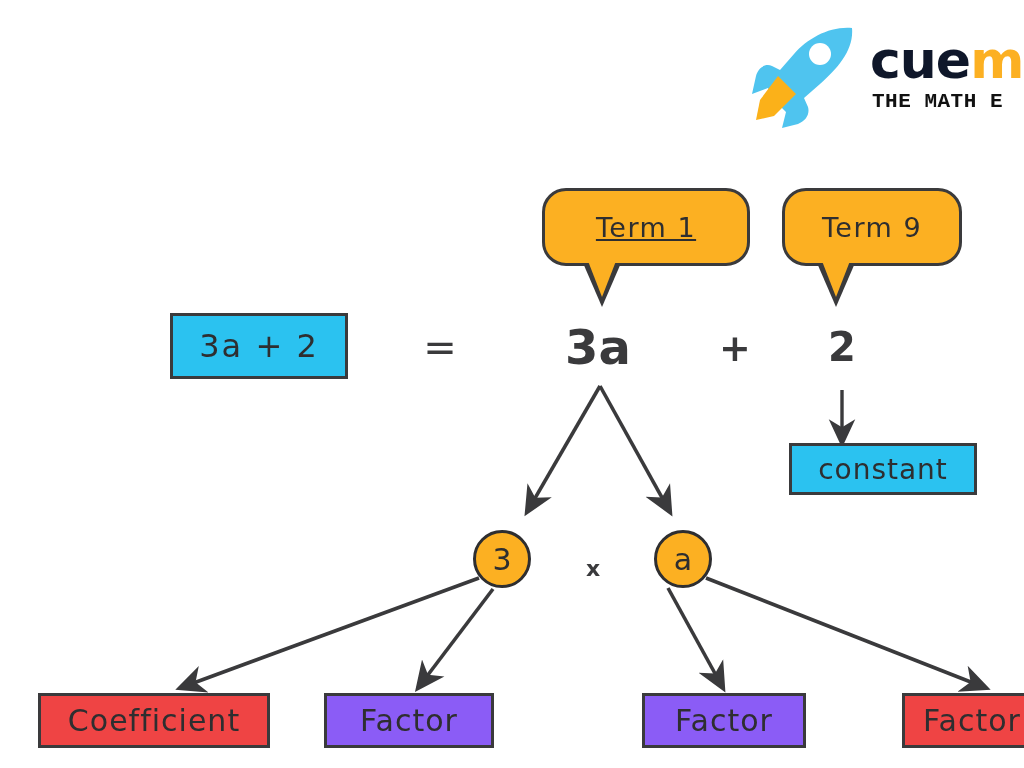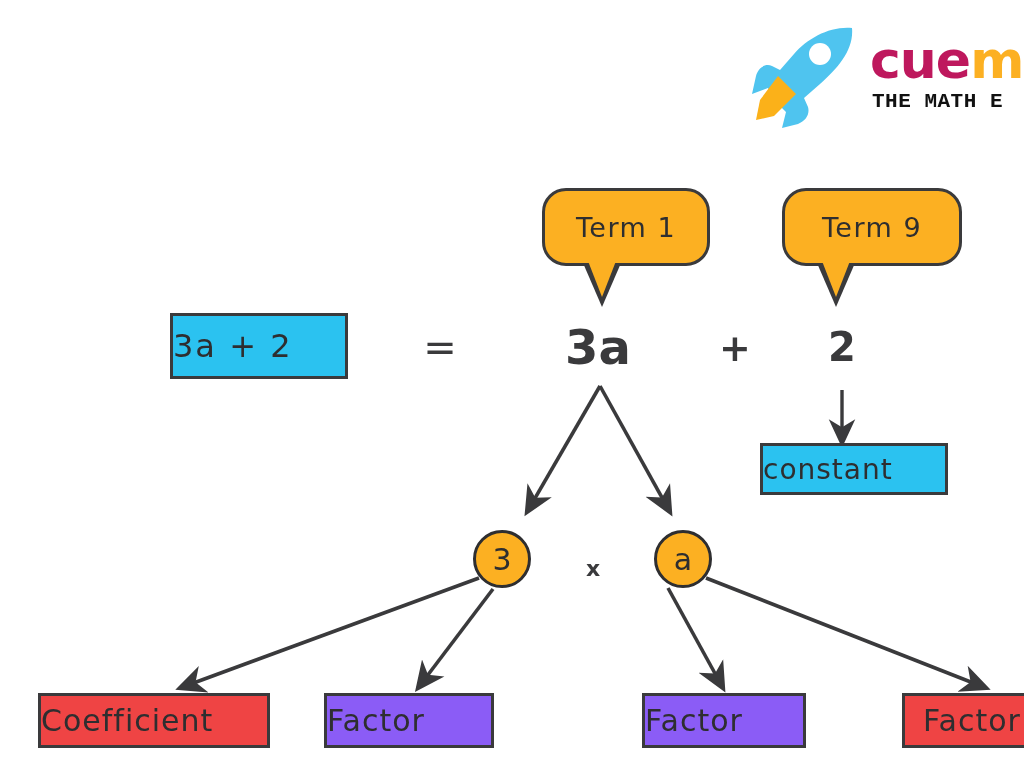--- a/index.html
+++ b/index.html
@@ -48,21 +48,21 @@
     position: absolute;
     left: 118px;
     top: 16px;
     font-family: "DejaVu Sans", sans-serif;
     font-weight: bold;
     font-size: 52px;
     letter-spacing: -1px;
     line-height: 1;
     white-space: nowrap;
   }
-  .logo-word .cue { color: #be185d; }
+  .logo-word .cue { color: #0f172a; }
   .logo-word .math { color: #FCB022; }
   .logo-tag {
     position: absolute;
     left: 120px;
     top: 72px;
     font-family: Liberation Mono, monospace;
     font-weight: bold;
     font-size: 21px;
     letter-spacing: 0.5px;
     color: #111111;
@@ -103,20 +103,21 @@
     bottom: -34px;
   }
 
   
   .box {
     position: absolute;
     box-sizing: border-box;
     border: 3px solid #3A3A3C;
     display: flex;
     align-items: center;
+    justify-content: center;
     color: #2E2E30;
     white-space: nowrap;
   }
   .box.cyan { background: #2BC2F0; }
   .box.red { background: #ef4444; }
   .box.lav { background: #8b5cf6; }
 
   
   .glyph {
     position: absolute;
@@ -175,21 +176,21 @@
       <circle cx="68" cy="30" r="11" fill="#FFFFFF"></circle>
       <path d="M26 52 L44 70 L22 92 L4 96 L8 76 Z" fill="#FBB119"></path>
     </svg>
     <div class="logo-word">
       <span class="cue">cue</span><span class="math">ma</span>
     </div>
     <div class="logo-tag">THE MATH E</div>
   </div>
 
 
-  <div class="callout" style="left:542px; top:188px; width:168px; height:78px;">
+  <div class="callout" style="left:542px; top:188px; width:208px; height:78px;text-decoration:underline;">
     <span>Term 1</span>
     <span class="tail-outer" style="left:38px;"></span>
     <span class="tail-inner" style="left:43px;"></span>
   </div>
 
   <div class="callout" style="left:782px; top:188px; width:180px; height:78px;">
     <span>Term 9</span>
     <span class="tail-outer" style="left:32px;"></span>
     <span class="tail-inner" style="left:37px;"></span>
   </div>
@@ -207,21 +208,21 @@
   </div>
 
   <div class="glyph bold" style="left:708px; top:324px; width:54px; height:48px; font-size:38px;">
     <span>+</span>
   </div>
 
   <div class="glyph bold" style="left:814px; top:322px; width:56px; height:50px; font-size:40px;">
     <span>2</span>
   </div>
 
-  <div class="box cyan" style="left:760px; top:443px; width:188px; height:52px; font-size:28px; letter-spacing:1px;">
+  <div class="box cyan" style="left:789px; top:443px; width:188px; height:52px; font-size:28px; letter-spacing:1px;">
     <span>constant</span>
   </div>
 
   <div class="node-circle" style="left:473px; top:530px; width:58px; height:58px;">
     <span>3</span>
   </div>
 
   <div class="glyph bold" style="left:575px; top:552px; width:36px; height:32px; font-size:22px;">
     <span>x</span>
   </div>

